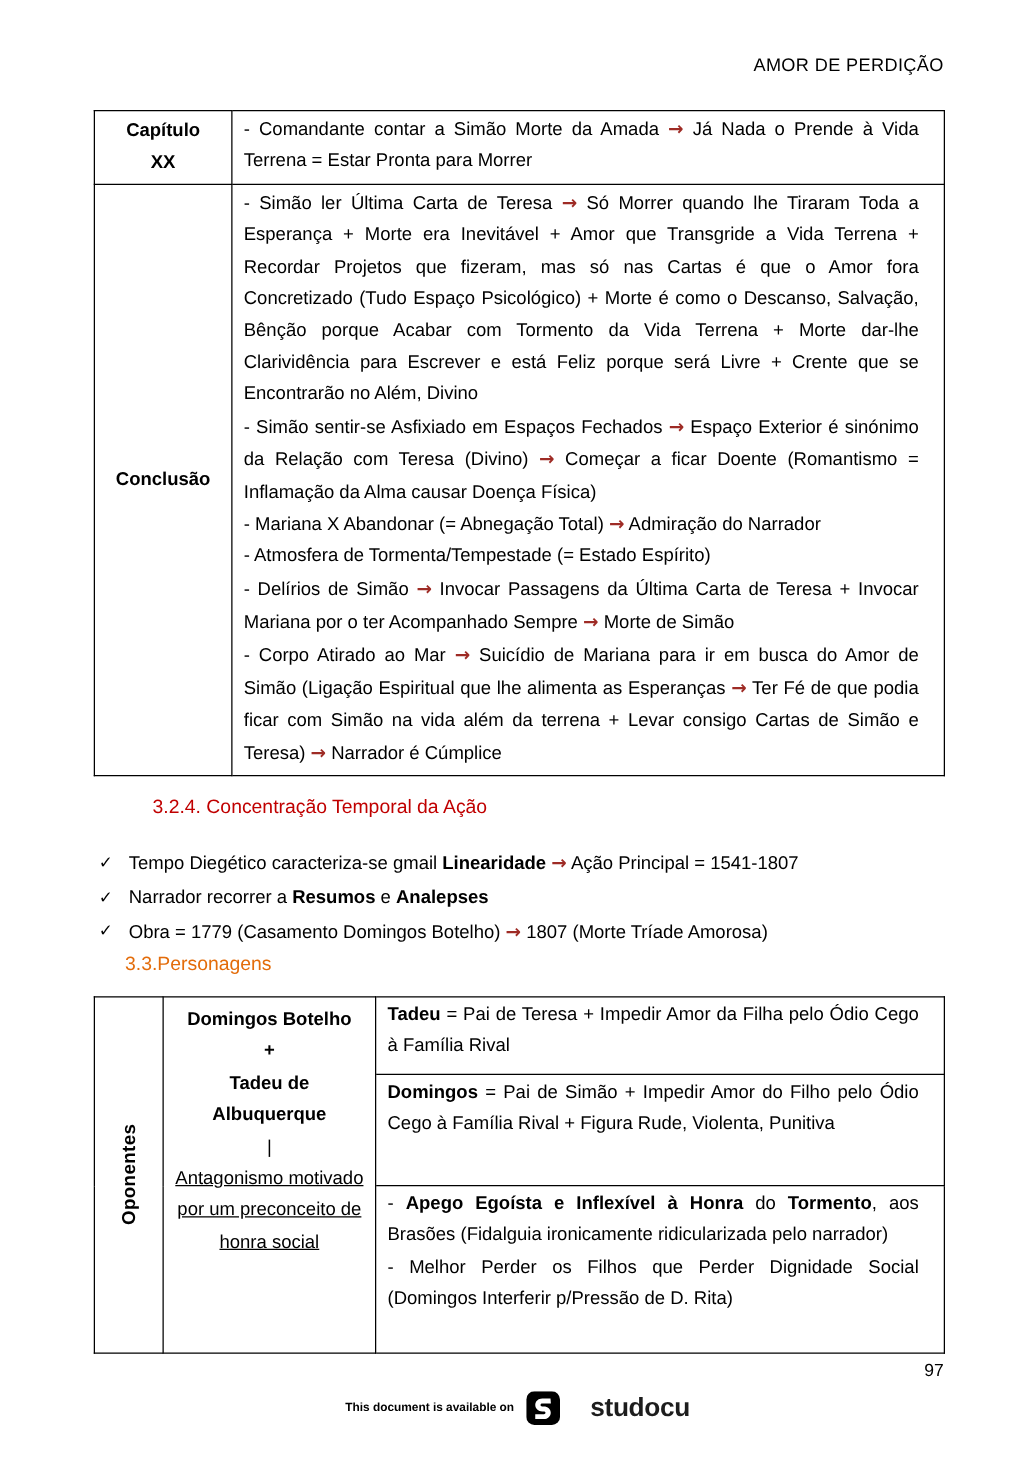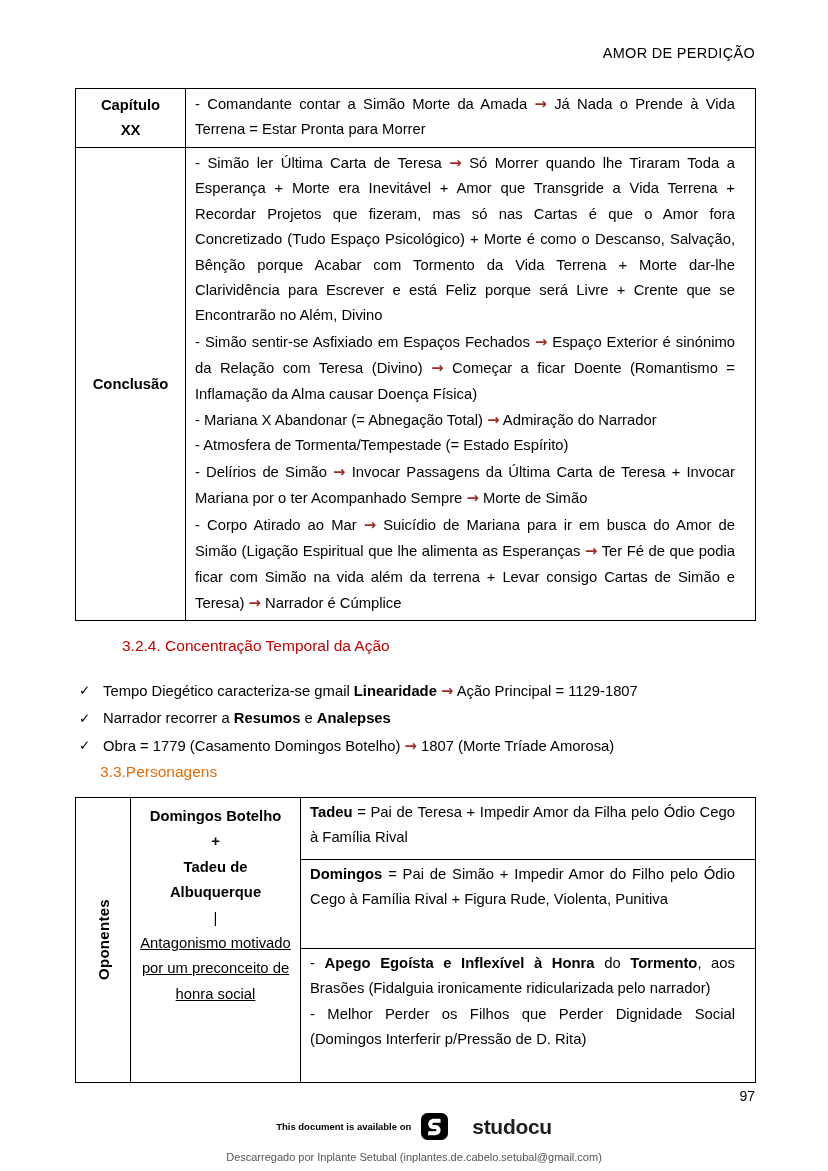--- a/index.html
+++ b/index.html
@@ -118,21 +118,21 @@
           </td>
       </tr>
     </tbody>
   </table>
 
   <div class="section-heading heading-324">3.2.4. Concentração Temporal da Ação</div>
 
   <div class="checklist">
     <div class="check-item">
       <span class="check">✓</span>
-      <span class="check-text"><span>Tempo Diegético caracteriza-se gmail </span><span class="b">Linearidade</span><span> </span><span class="arrow">→</span><span> Ação Principal = 1129-1807</span></span>
+      <span class="check-text"><span>Tempo Diegético caracteriza-se gmail </span><span class="b">Linearidade</span><span> </span><span class="arrow">→</span><span> Ação Principal = 1541-1807</span></span>
     </div>
     <div class="check-item">
       <span class="check">✓</span>
       <span class="check-text"><span>Narrador recorrer a </span><span class="b">Resumos</span><span> e </span><span class="b">Analepses</span></span>
     </div>
     <div class="check-item">
       <span class="check">✓</span>
       <span class="check-text"><span>Obra = 1779 (Casamento Domingos Botelho) </span><span class="arrow">→</span><span> 1807 (Morte Tríade Amorosa)</span></span>
     </div>
   </div>
@@ -181,15 +181,14 @@
     <span class="available-text">This document is available on</span>
     <span class="logo">
       <svg class="logo-icon" width="27" height="27" viewBox="0 0 27 27" xmlns="http://www.w3.org/2000/svg">
         <rect x="0" y="0" width="27" height="27" rx="6.5" fill="#000"></rect>
         <path fill="#fff" d="M19.4 5.8h-6.6c-3.2 0-5.6 2.3-5.6 5.2 0 2.9 2.4 5.1 5.6 5.1h1.3c.8 0 1.3.5 1.3 1.1 0 .7-.5 1.1-1.3 1.1H7.2v3.9h6.8c3.2 0 5.6-2.2 5.6-5.1 0-2.9-2.4-5-5.6-5h-1.3c-.8 0-1.3-.5-1.3-1.1 0-.7.5-1.2 1.3-1.2h7z"></path>
       </svg>
       <span class="brand">studocu</span>
     </span>
   </div>
 
-  <div class="footer-download">Descarregado por Inplante Setubal (inplantes.de.cabelo.setubal@gmail.com)</div>
 
 </div>
 
 </body></html>

